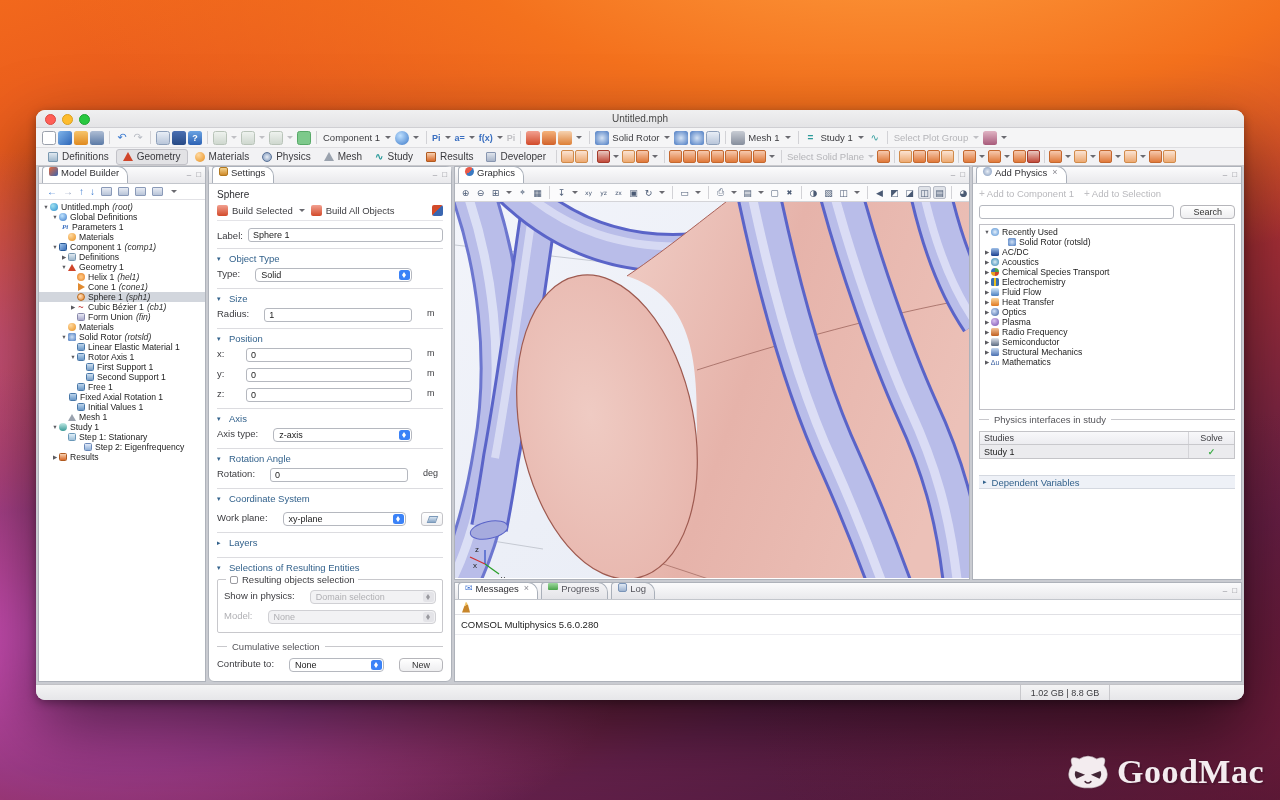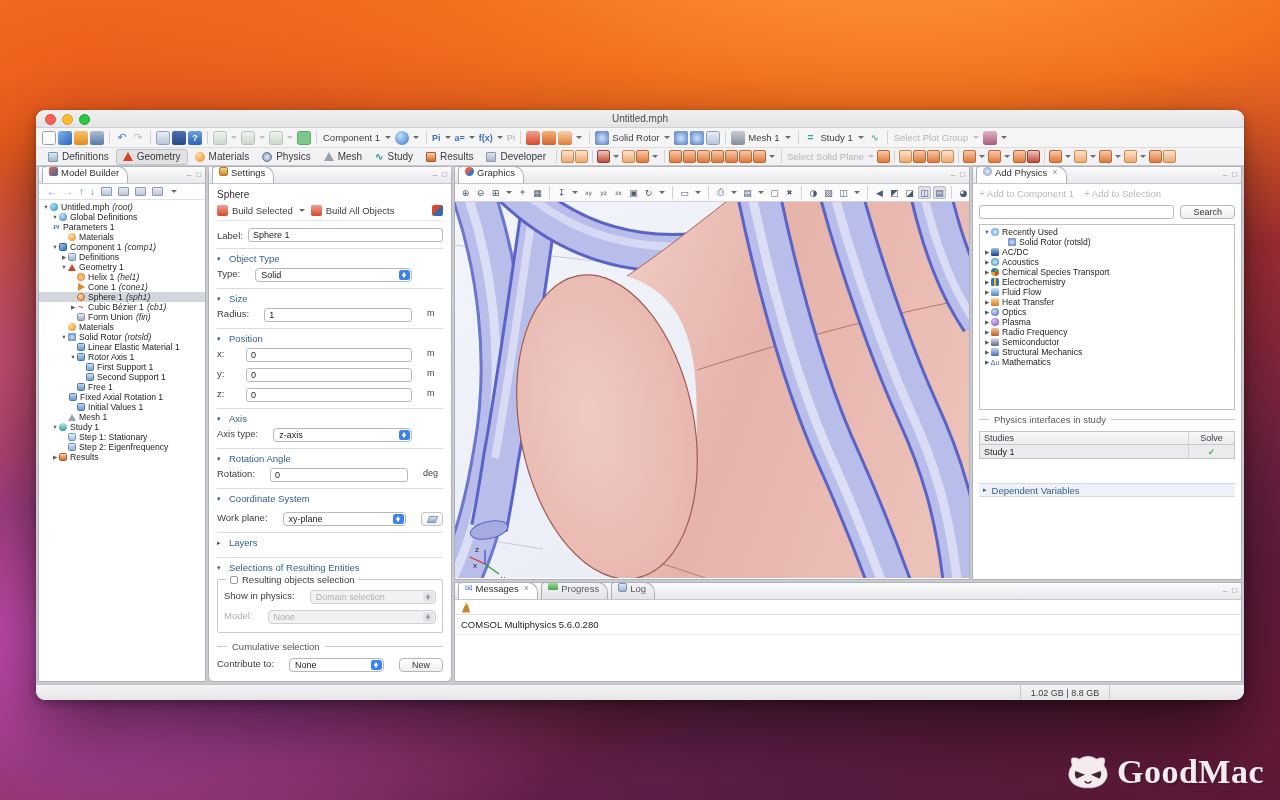--- a/index.html
+++ b/index.html
@@ -179,21 +179,21 @@
   .addrow .plus{color:#c0c0c4;font-size:10px;margin-right:2px;}
   .searchrow{display:flex;align-items:center;gap:6px;margin:4px 0 5px 0;}
   .apbox{border:1px solid #c0c0c6;background:#fff;height:186px;overflow:hidden;padding-top:2px;}
   .aptable{border:1px solid #c4c4c8;margin-top:2px;}
   .aptable .hd{display:flex;background:linear-gradient(#f8f8fa,#ececf0);border-bottom:1px solid #c8c8cc;font-size:9px;color:#3c3c40;}
   .aptable .hd div{padding:1px 4px;}
   .aptable .rw{display:flex;background:#ebebee;font-size:9px;color:#222;}
   .aptable .rw div{padding:1.5px 4px;}
   .c1{flex:1;} .c2{width:46px;border-left:1px solid #d4d4d8;text-align:center;}
   .chk{color:#3fae49;font-weight:bold;font-size:9px;}
-  .depvar{display:flex;align-items:center;gap:5px;background:#eef1f7;border-top:1px solid #d4d8e0;border-bottom:1px solid #d4d8e0;color:#33628c;font-size:9.5px;height:14px;padding:4px 4px;margin-top:24px;}
+  .depvar{display:flex;align-items:center;gap:5px;background:#eef1f7;border-top:1px solid #d4d8e0;border-bottom:1px solid #d4d8e0;color:#33628c;font-size:9.5px;height:14px;padding:4px 4px;margin-top:16px;}
   
   .msgtool{display:flex;align-items:center;height:15px;padding:0 5px;border-bottom:1px solid #e0e0e4;}
   .broom{width:10px;height:11px;background:linear-gradient(160deg,#f0c46a 40%,#c8862a 40%);clip-path:polygon(60% 0,80% 30%,100% 100%,20% 100%);}
   .msgtext{font-size:9.5px;color:#222;padding:4px 6px;border-bottom:1px solid #ececf0;}
   
   .statusbar{position:relative;height:16px;background:linear-gradient(#f4f4f5,#e6e6e9);border-top:1px solid #c2c2c6;}
   .memseg{position:absolute;left:984px;top:0;width:90px;height:100%;border-left:1px solid #c8c8cc;border-right:1px solid #c8c8cc;display:flex;align-items:center;justify-content:center;font-size:9px;color:#3c3c40;}
   
   .watermark{position:absolute;right:16px;bottom:8px;display:flex;align-items:center;gap:6px;font-family:Liberation Serif, serif;}
   .wm-text{font-size:34px;font-weight:bold;color:#f3ecef;letter-spacing:.5px;text-shadow:2px 2px 0 rgba(60,20,40,.4),-1px -1px 0 rgba(60,20,40,.3);}
@@ -381,21 +381,21 @@
               <span class="arr">▼</span>
               <span class="ic ic-root"></span>
               <span>Untitled.mph</span>
               <span class="suf">(root)</span>
             </div>
           <div class="trow" style="padding-left:12px">
               <span class="arr">▼</span>
               <span class="ic ic-globaldef"></span>
               <span>Global Definitions</span>
             </div>
-          <div class="trow" style="padding-left:5px">
+          <div class="trow" style="padding-left:14px">
               <span class="arr"></span>
               <span class="ic ic-pi"></span>
               <span>Parameters 1</span>
             </div>
           <div class="trow" style="padding-left:21px">
               <span class="arr"></span>
               <span class="ic ic-materials"></span>
               <span>Materials</span>
             </div>
           <div class="trow" style="padding-left:12px">
@@ -498,21 +498,21 @@
           <div class="trow" style="padding-left:12px">
               <span class="arr">▼</span>
               <span class="ic ic-study"></span>
               <span>Study 1</span>
             </div>
           <div class="trow" style="padding-left:21px">
               <span class="arr"></span>
               <span class="ic ic-step1"></span>
               <span>Step 1: Stationary</span>
             </div>
-          <div class="trow" style="padding-left:21px">
+          <div class="trow" style="padding-left:37px">
               <span class="arr"></span>
               <span class="ic ic-step2"></span>
               <span>Step 2: Eigenfrequency</span>
             </div>
           <div class="trow" style="padding-left:12px">
               <span class="arr">▶</span>
               <span class="ic ic-results"></span>
               <span>Results</span>
             </div>
         </div>

